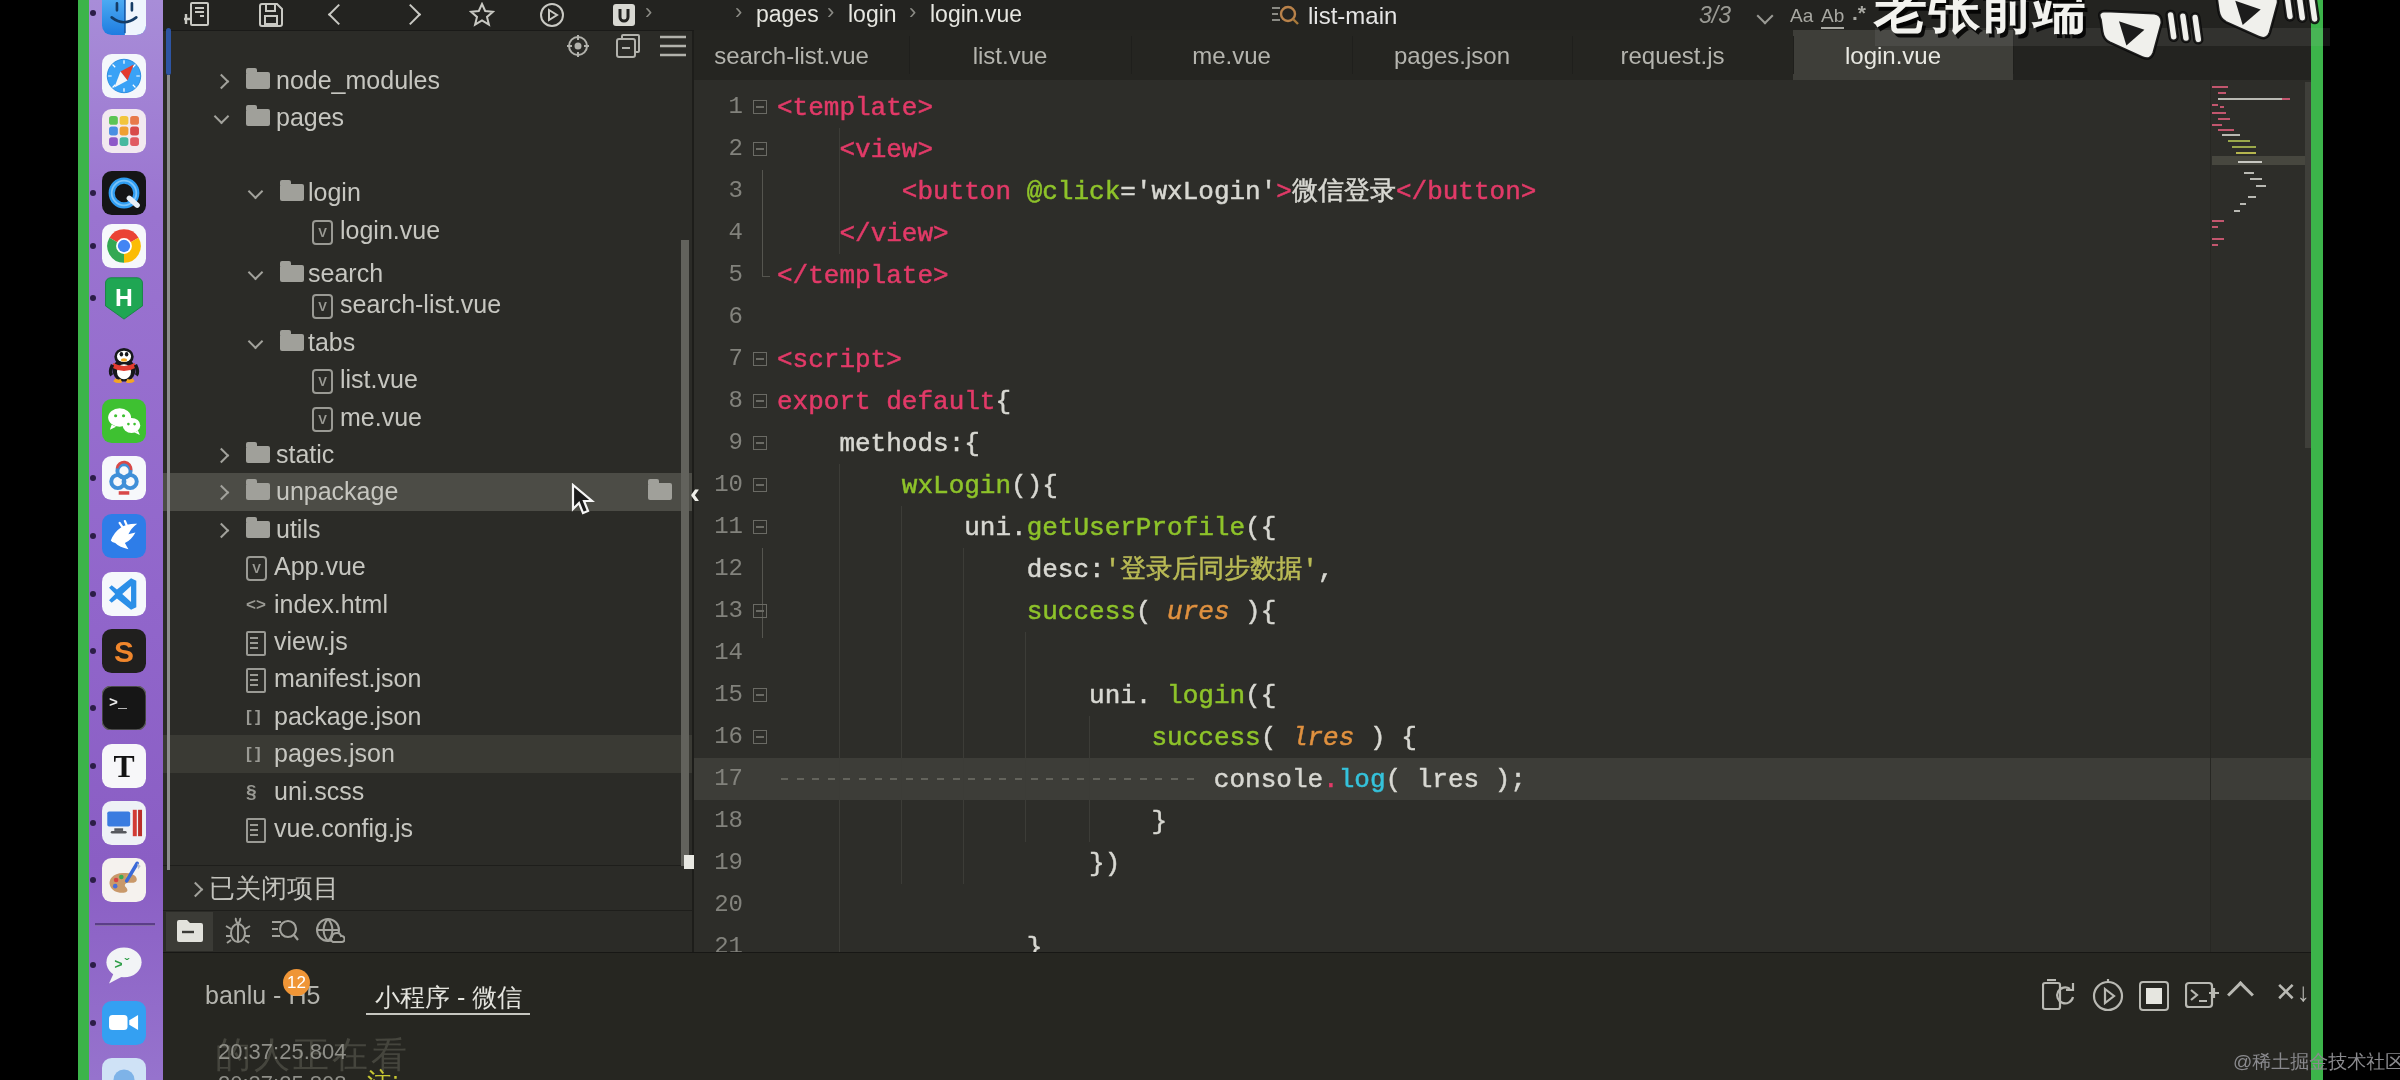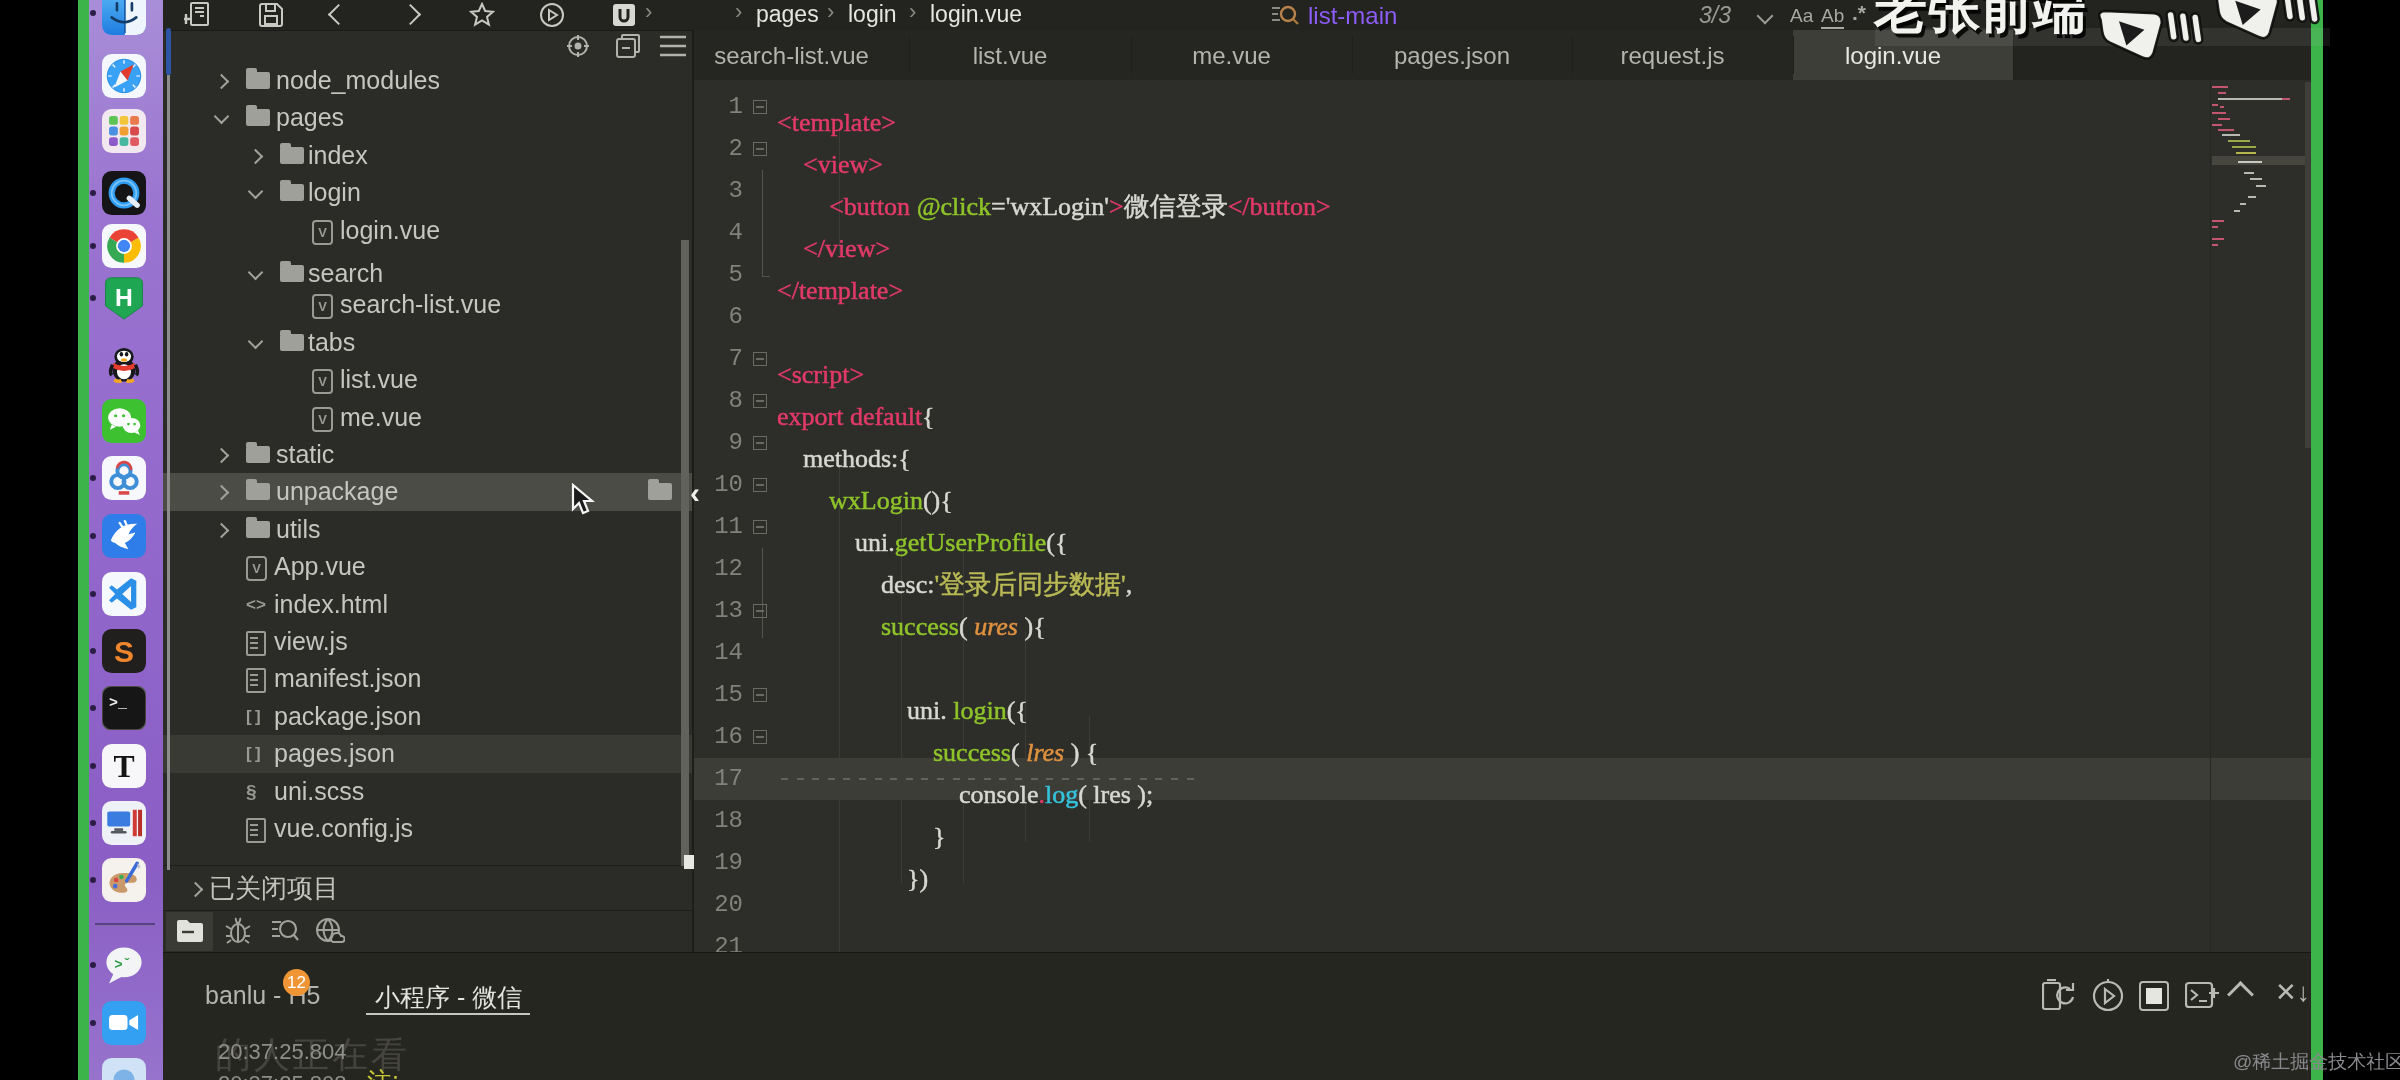--- a/index.html
+++ b/index.html
@@ -29,21 +29,21 @@
 .fold-ic:before{content:"";position:absolute;left:0;top:-4px;width:11px;height:5px;background:#a0a09a;border-radius:2px 2px 0 0;}
 .vuef{position:absolute;top:8px;width:17px;height:21px;border:2px solid #9a9a94;border-radius:4px;color:#9a9a94;font-size:13px;text-align:center;line-height:21px;font-weight:bold;}
 .docf{position:absolute;top:8px;width:16px;height:21px;border:2px solid #9a9a94;border-radius:2px;}
 .docf:before{content:"";position:absolute;left:2px;top:4px;width:8px;height:2px;background:#9a9a94;box-shadow:0 5px 0 #9a9a94,0 10px 0 #9a9a94;}
 .txtic{position:absolute;top:0;height:37px;line-height:37px;color:#9a9a94;font-size:17px;font-weight:bold;}
 
 .cl{position:absolute;left:0;width:1618px;height:42px;}
 .ln{position:absolute;left:0;top:0;width:49px;text-align:right;color:#82827c;font-family:"Liberation Mono",monospace;font-size:24px;line-height:42px;}
 .fm{position:absolute;left:59px;top:14px;width:12px;height:12px;border:1px solid #6a6a64;}
 .fm:before{content:"";position:absolute;left:2px;top:5px;width:8px;height:2px;background:#6a6a64;}
-.code{position:absolute;left:83px;top:16px;font-family:Liberation Serif, serif;font-size:26px;line-height:42px;white-space:pre;color:#d8d8d2;text-align:center;-webkit-text-stroke:0.5px currentColor;}
+.code{position:absolute;left:83px;top:1px;font-family:Liberation Mono, monospace;font-size:26px;line-height:42px;white-space:pre;color:#d8d8d2;text-align:center;-webkit-text-stroke:0.5px currentColor;}
 .pk{color:#e23a68;} .gr{color:#8ec32a;} .or{color:#e0913f;font-style:italic;} .yl{color:#b9ba55;} .cy{color:#35c3dc;}
 .bctxt{top:1px;color:#e6e6e0;font-size:23px;}
 .bcsep{top:-1px;color:#8a8a84;font-size:22px;}
 .tabt{position:absolute;top:0;height:50px;line-height:52px;text-align:center;font-size:24px;color:#b4b4ae;margin-left:-10px;}
 .tsep{position:absolute;top:6px;width:1px;height:38px;background:#1f1f1c;}
 .ig{position:absolute;width:1px;background:#3c3c37;}
 </style>
 </head>
 <body>
 <div id="stage">
@@ -244,44 +244,39 @@
 <span class="abs bctxt" style="left:767px;">login.vue</span>
 <svg class="abs" style="left:1108px;top:4px" width="30" height="24" viewBox="0 0 30 24">
         <g stroke="#a8793a" stroke-width="2.4" fill="none">
           <circle cx="17" cy="10" r="7" stroke="#b9824a"></circle>
           <path d="M22,15 l5,5"></path>
         </g>
         <g stroke="#8a8a84" stroke-width="2.2">
           <path d="M1,4 h8 M1,10 h6 M1,16 h8"></path>
         </g>
       </svg>
-<span class="abs" style="left:1145px;top:2px;color:#8b5cf6;font-size:24px;">list-main</span>
+<span class="abs" style="left:1145px;top:2px;color:#e5e5e5;font-size:24px;">list-main</span>
 <span class="abs" style="left:1536px;top:2px;color:#9a9a94;font-size:23px;font-style:italic;">3/3</span>
 <div class="abs" style="left:1596px;top:10px;width:10px;height:10px;border-right:2px solid #9a9a94;border-bottom:2px solid #9a9a94;transform:rotate(45deg);"></div>
 <span class="abs" style="left:1627px;top:5px;color:#a8a8a2;font-size:19px;">Aa</span>
 <span class="abs" style="left:1658px;top:5px;color:#a8a8a2;font-size:19px;border-bottom:2px solid #a8a8a2;">Ab</span>
 <span class="abs" style="left:1689px;top:1px;color:#a8a8a2;font-size:21px;font-weight:bold;">.*</span>
 </div>
 <div class="abs" id="explorer">
       <div class="abs" style="left:0;top:442px;width:529px;height:38px;background:#4c4c46"></div>
 <div class="abs" style="left:0;top:704px;width:529px;height:38px;background:#3a3a34"></div>
 <div class="trow" style="top:31px">
         <div class="chev chR" style="left:53px"></div>
         <div class="fold-ic" style="left:83px"></div>
         <span style="position:absolute;left:113px">node_modules</span>
       </div>
 <div class="trow" style="top:68px">
         <div class="chev chD" style="left:53px"></div>
         <div class="fold-ic" style="left:83px"></div>
         <span style="position:absolute;left:113px">pages</span>
-      </div>
-<div class="trow" style="top:106px">
-        <div class="chev chR" style="left:87px"></div>
-        <div class="fold-ic" style="left:117px"></div>
-        <span style="position:absolute;left:145px">index</span>
       </div>
 <div class="trow" style="top:143px">
         <div class="chev chD" style="left:87px"></div>
         <div class="fold-ic" style="left:117px"></div>
         <span style="position:absolute;left:145px">login</span>
       </div>
 <div class="trow" style="top:181px">
         <div class="vuef" style="left:149px">V</div>
         <span style="position:absolute;left:177px">login.vue</span>
       </div>

